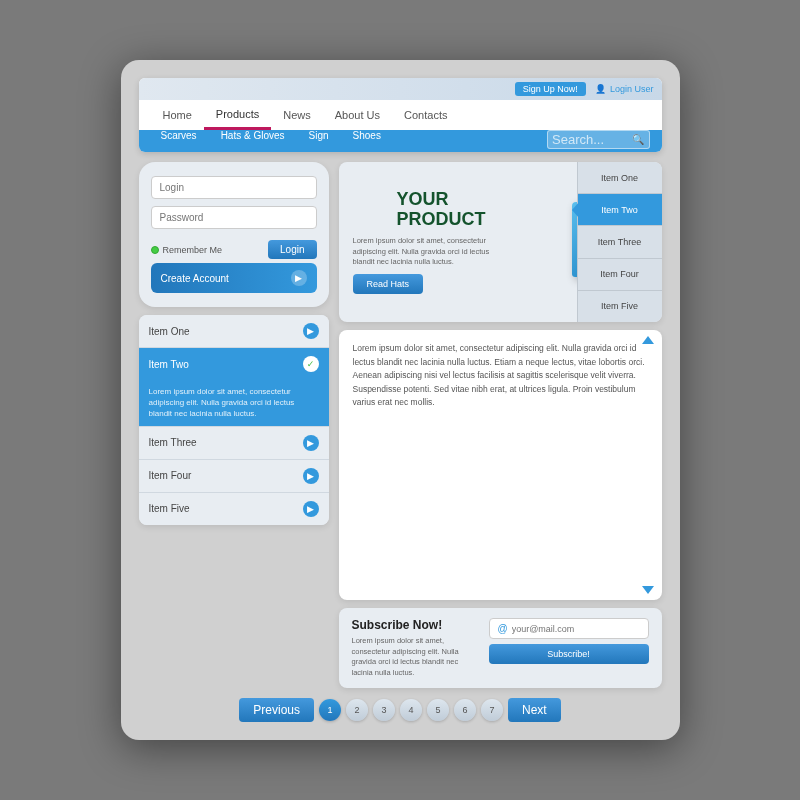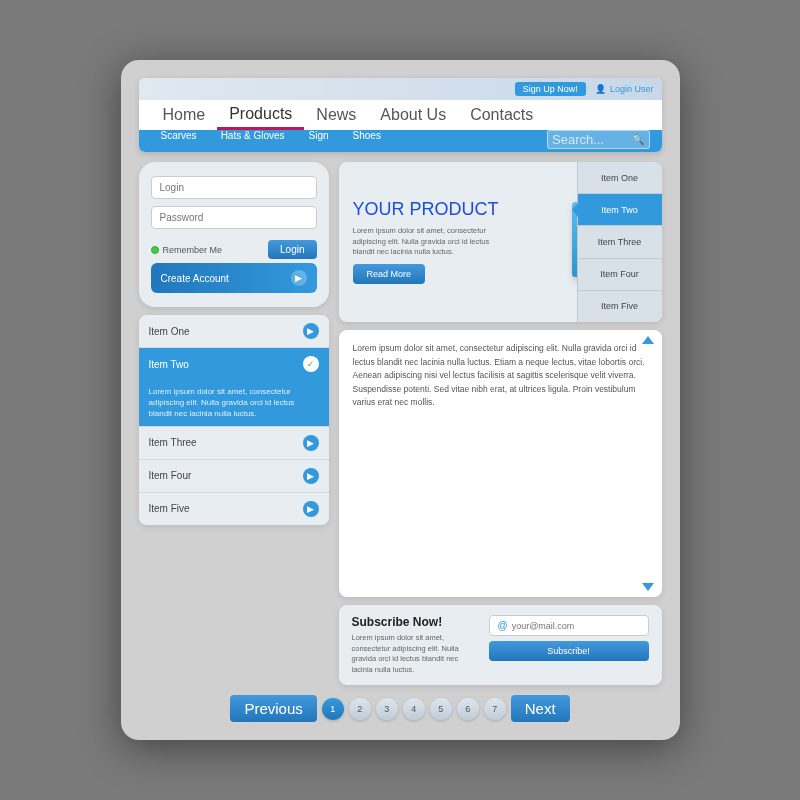--- a/index.html
+++ b/index.html
@@ -37,21 +37,21 @@
     }
     .nav-top .login-link {
       font-size: 9px; color: #3399dd; cursor: pointer;
       display: flex; align-items: center; gap: 3px;
     }
     .nav-main {
       display: flex; align-items: center; padding: 0 12px; height: 30px;
       background: #fff;
     }
     .nav-main .nav-item {
-      font-size: 16px; color: #555; padding: 0 12px; cursor: pointer;
+      font-size: 11px; color: #555; padding: 0 12px; cursor: pointer;
       height: 100%; display: flex; align-items: center;
     }
     .nav-main .nav-item.active {
       border-bottom: 3px solid #be185d; color: #333; font-weight: normal;
     }
     .nav-sub {
       background: #3399dd;
       display: flex; align-items: flex-start; padding: 0 12px; height: 22px; gap: 4px;
     }
     .nav-sub .sub-item {
@@ -169,21 +169,21 @@
       border-radius: 8px;
       display: flex;
       overflow: hidden;
       box-shadow: 0 2px 6px rgba(0,0,0,0.1);
       height: 160px; position: relative;
     }
     .banner-content {
       flex: 1; padding: 14px 14px;
       display: flex; flex-direction: column; justify-content: center; gap: 6px;
     }
-    .banner-content h2 { font-size: 18px; font-weight: 400; color: #1d4ed8; line-height: 1.1; }
+    .banner-content h2 { font-size: 18px; font-weight: 700; color: #14532d; line-height: 1.1; margin-left: 44px; }
     .banner-content p { font-size: 7.5px; color: #666; line-height: 1.4; max-width: 140px; }
     .read-more-btn {
       background: linear-gradient(to bottom, #4499dd, #2277bb);
       color: #fff; font-size: 9px; padding: 5px 14px;
       border-radius: 4px; cursor: pointer; width: fit-content;
     }
     .banner-product-img {
       width: 120px; display: flex; align-items: center; justify-content: center;
       position: relative;
     }
@@ -290,21 +290,21 @@
       text-align: center;
     }
 
     
     .pagination {
       display: flex; align-items: center; justify-content: center;
       gap: 5px;
     }
     .page-btn {
       background: linear-gradient(to bottom, #4499dd, #2277bb);
-      color: #fff; font-size: 15px; padding: 5px 14px;
+      color: #fff; font-size: 12px; padding: 5px 14px;
       border-radius: 4px; cursor: pointer;
     }
     .page-num {
       width: 22px; height: 22px; border-radius: 50%;
       background: linear-gradient(to bottom, #dde6ee, #c0ccd8);
       display: flex; align-items: center; justify-content: center;
       font-size: 9px; color: #555; cursor: pointer;
       box-shadow: 0 1px 3px rgba(0,0,0,0.2);
     }
     .page-num.active { background: linear-gradient(to bottom, #3399dd, #2277bb); color: #fff; }
@@ -408,21 +408,21 @@
       </div>
 
     </div>
 
     <div class="right-col">
 
       <div class="product-banner">
         <div class="banner-content">
           <h2>YOUR PRODUCT</h2>
           <p>Lorem ipsum dolor sit amet, consectetur adipiscing elit. Nulla gravida orci id lectus blandit nec lacinia nulla luctus.</p>
-          <div class="read-more-btn">Read More</div>
+          <div class="read-more-btn">Read Hats</div>
         </div>
         <div class="banner-product-img">
           <div class="product-3d">
             <div class="prod-box"></div>
             <div class="prod-disc">
               <div class="prod-disc-inner"></div>
             </div>
           </div>
         </div>
         <div class="side-list">

